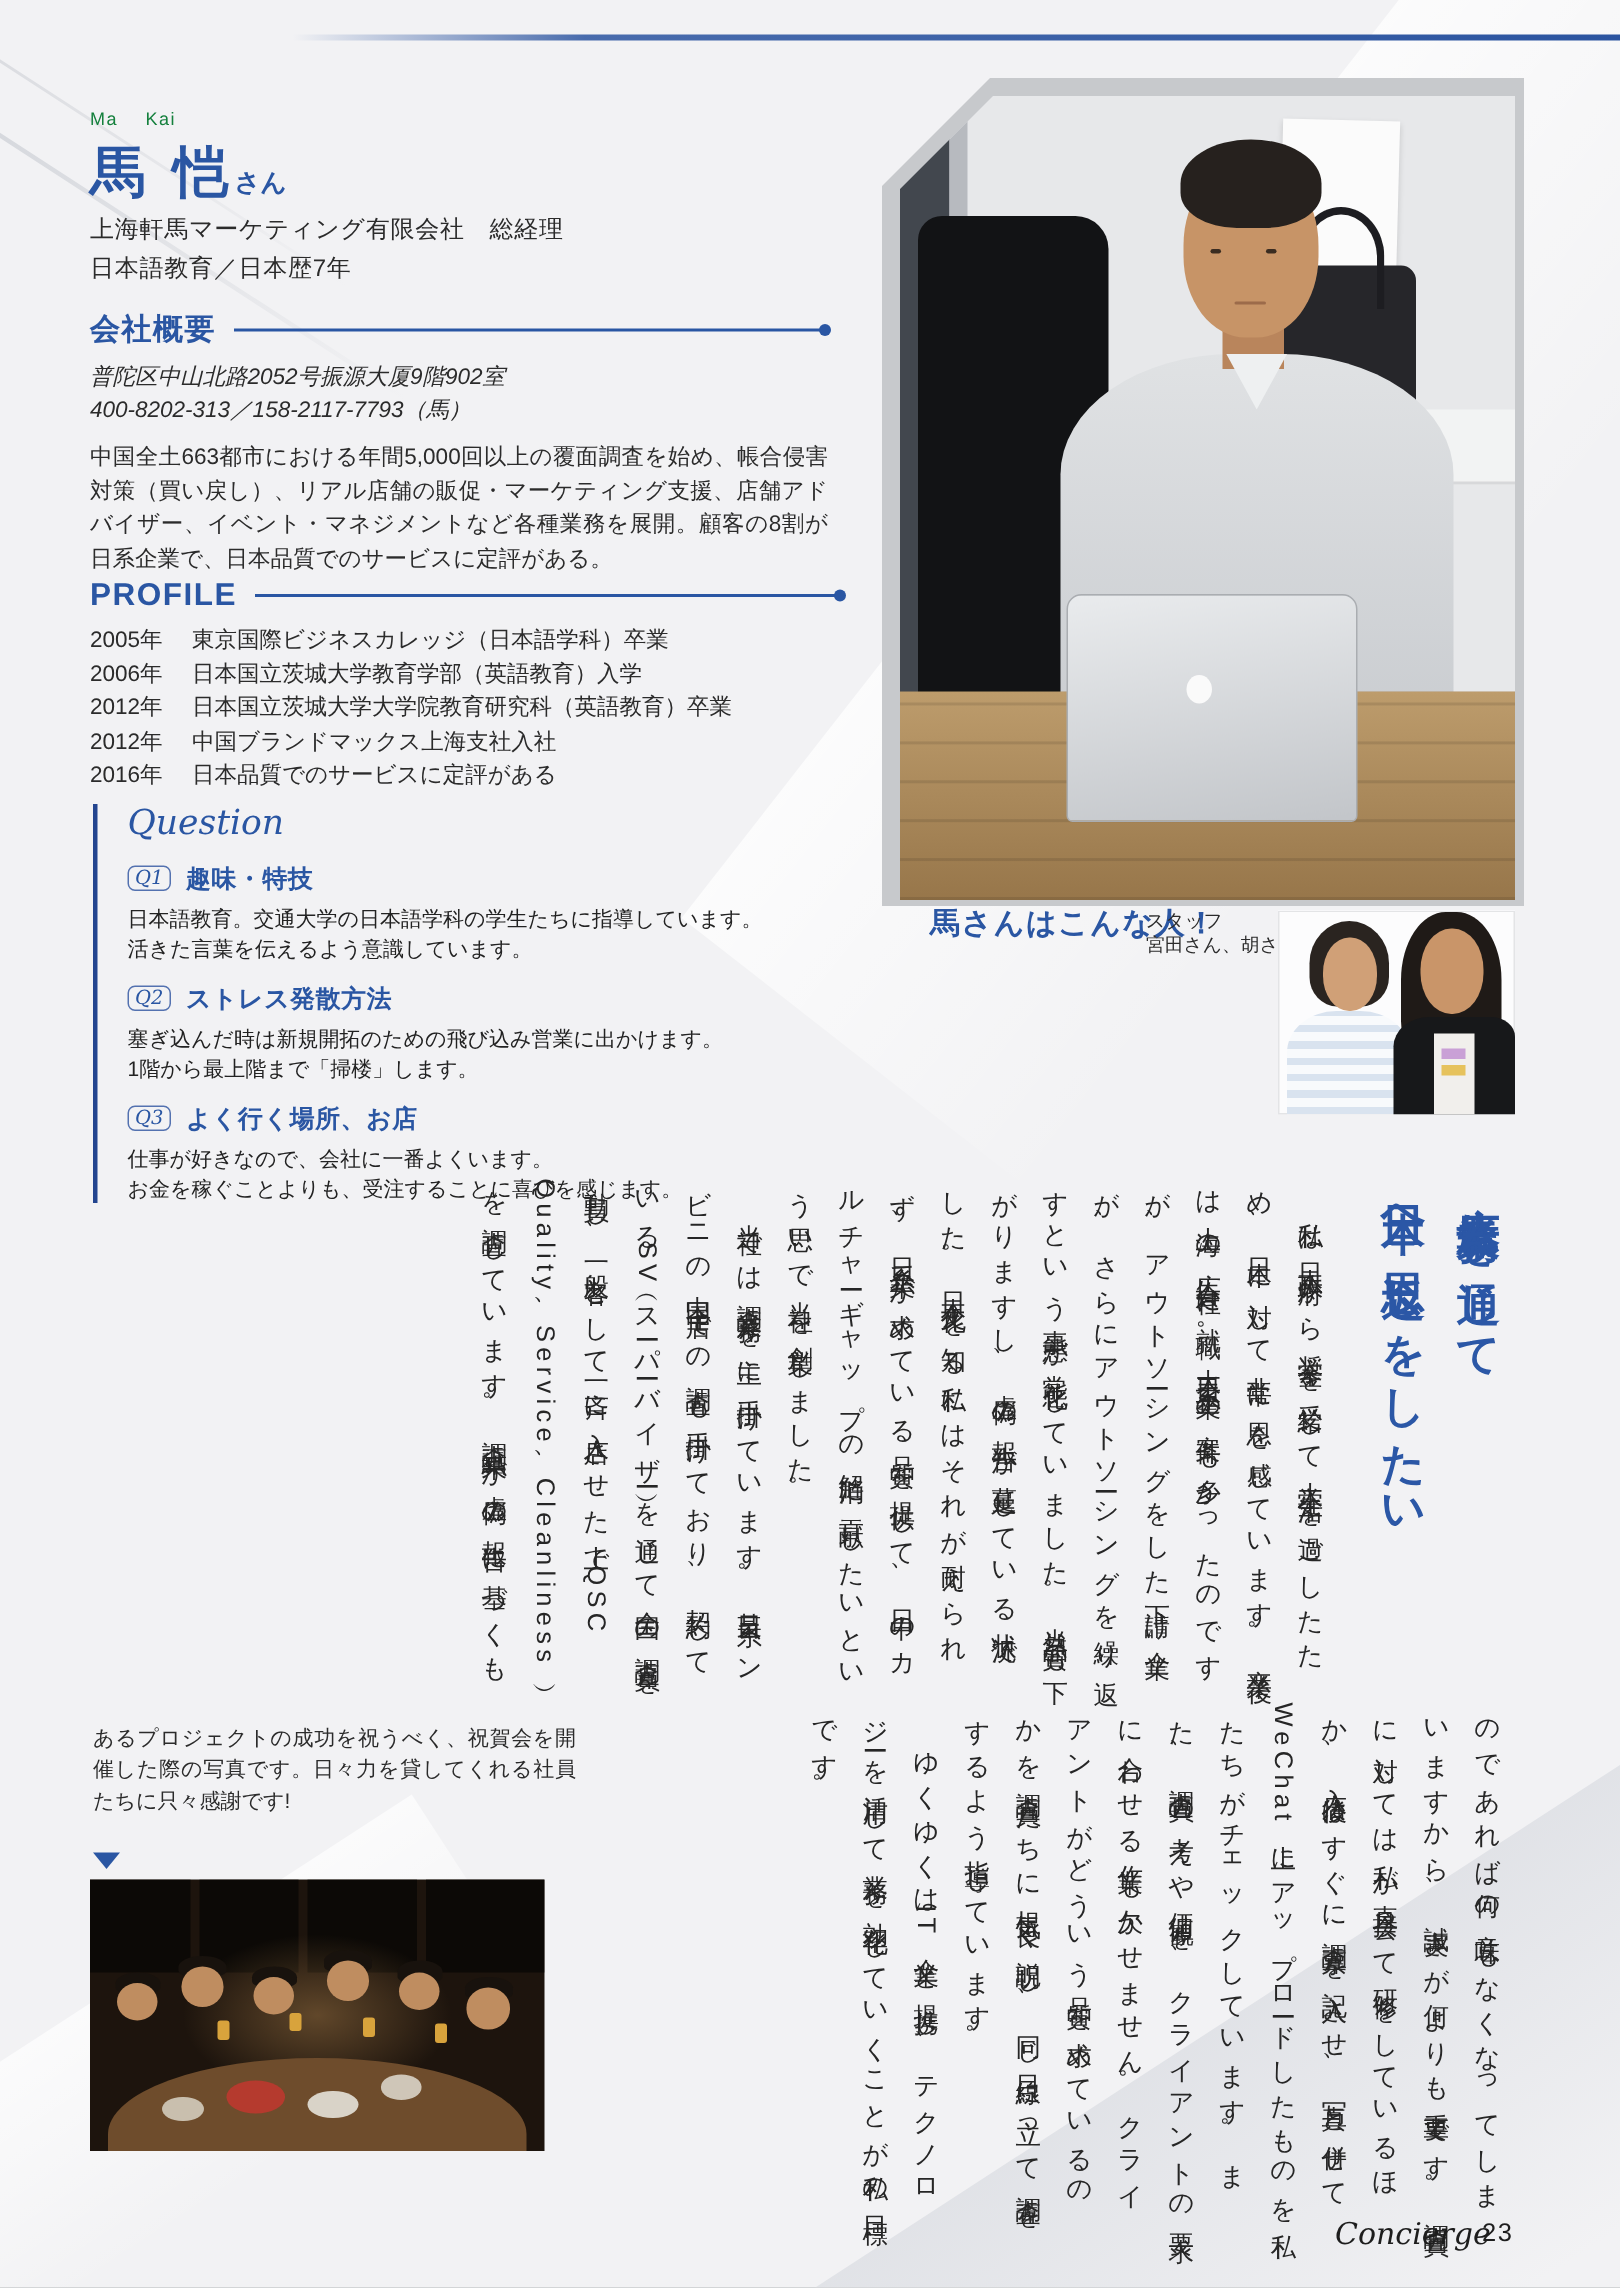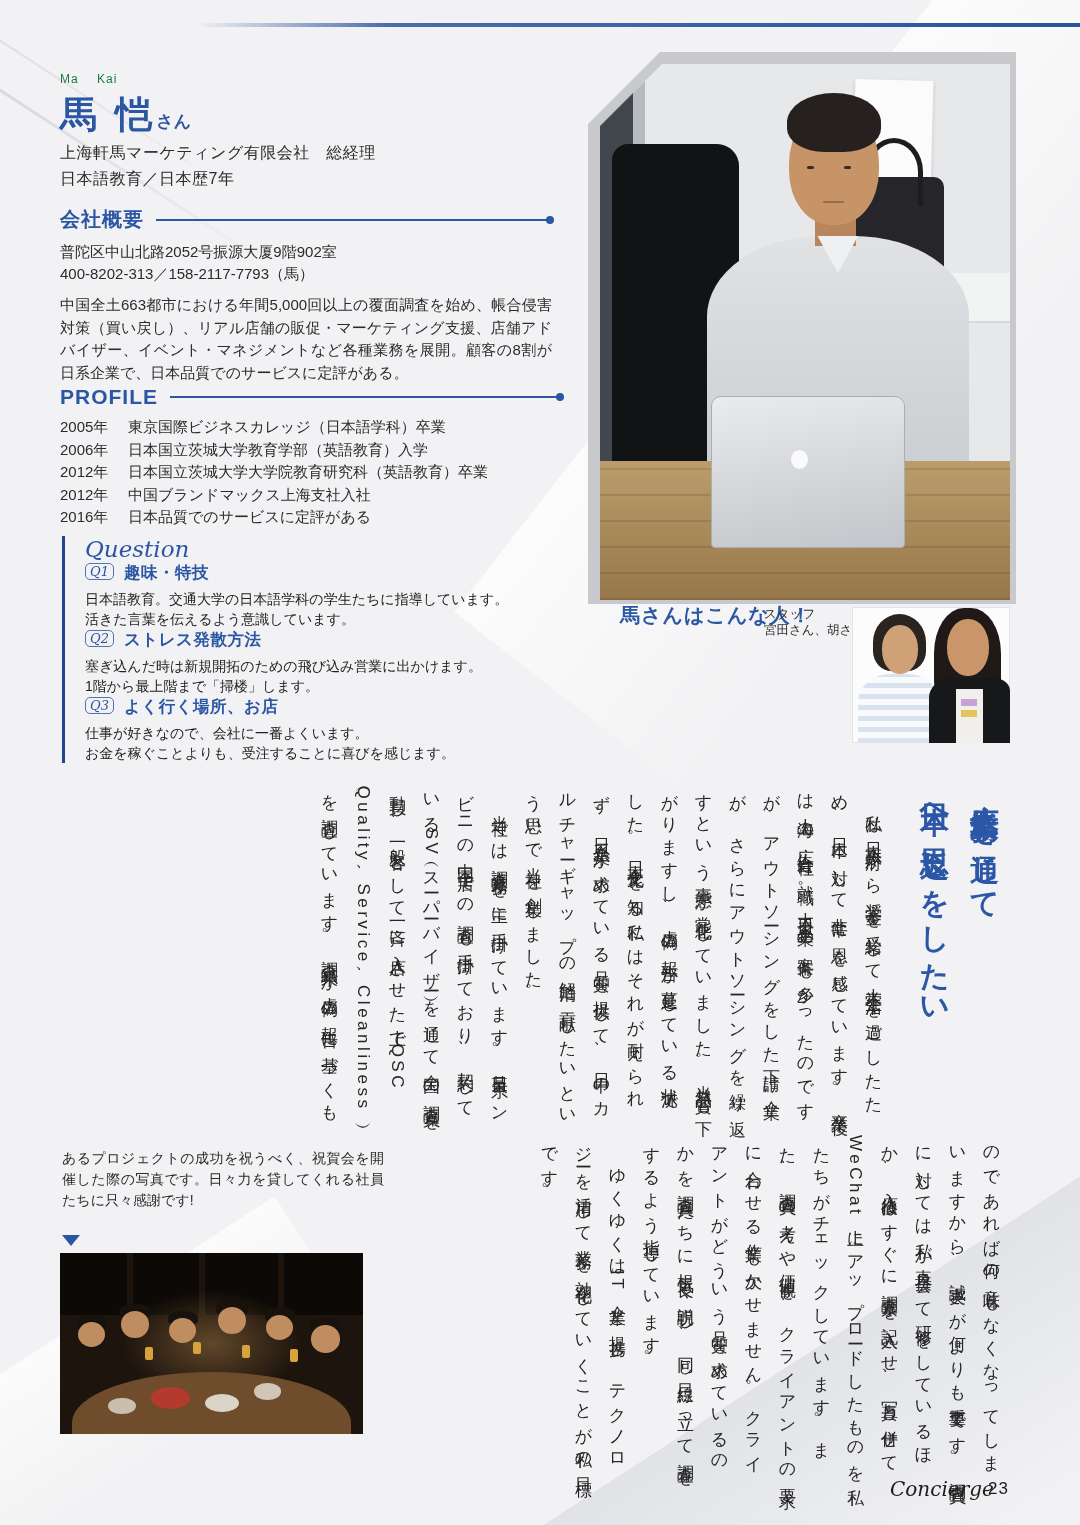--- a/index.html
+++ b/index.html
@@ -28,33 +28,33 @@
   .title-line{left:60px;font-size:16px;color:#2b2b2b;letter-spacing:.5px;}
   .t1{top:143px;text-align:center;} .t2{top:169px;}
 
   .sec-head{display:flex;align-items:center;gap:12px;}
   .sec-label{font-weight:bold;color:#2a56a3;white-space:nowrap;}
   .sec-rule{flex:1;height:2px;background:#2a56a3;position:relative;}
   .sec-rule::after{content:"";position:absolute;right:-2px;top:-3px;width:8px;height:8px;border-radius:50%;background:#2a56a3;}
 
   #company-sec{left:60px;top:206px;width:492px;}
   #company-sec .sec-label{font-size:20px;letter-spacing:1px;}
-  .addr{font-size:15px;line-height:22px;color:#2b2b2b;margin-top:8px;}
+  .addr{font-size:15px;line-height:22px;color:#2b2b2b;margin-top:8px;font-style:italic;}
   .desc{font-size:15px;line-height:22.5px;color:#2b2b2b;margin-top:9px;text-align:justify;}
 
   #profile-sec{left:60px;top:385px;width:502px;}
   #profile-sec .sec-label{font-size:21px;letter-spacing:1px;font-family:"Liberation Sans",sans-serif;}
   .profile-rows{margin-top:7px;}
   .profile-row{display:flex;font-size:15px;line-height:22.5px;color:#2b2b2b;}
   .p-year{width:68px;flex:none;}
   .p-event{flex:1;}
 
   #question-sec{left:62px;top:536px;width:500px;border-left:3px solid #23458f;padding-left:20px;box-sizing:border-box;}
   .q-heading{font-family:"DejaVu Serif","Liberation Serif",serif;font-style:italic;font-size:23px;color:#2a56a3;}
-  .qa-item{}
+  .qa-item{margin-top:13px;}
   .q-badge{display:inline-block;border:1.5px solid #5472b0;border-radius:5px;padding:0 4px;font-family:"DejaVu Serif","Liberation Serif",serif;font-style:italic;font-size:13px;color:#2a56a3;vertical-align:2px;}
   .q-title{font-size:16.5px;font-weight:bold;color:#2a56a3;margin-left:10px;letter-spacing:.5px;}
   .q-answer{font-size:14px;line-height:20px;color:#222;margin-top:5px;white-space:pre-line;}
 
   
   #ceo-frame{left:588px;top:52px;width:428px;height:552px;background:#c7c9cc;
     clip-path:polygon(72px 0,100% 0,100% 100%,0 100%,0 72px);}
   #ceo-photo{left:600px;top:64px;width:410px;height:536px;background:#e7e8ea;overflow:hidden;
     clip-path:polygon(62px 0,100% 0,100% 100%,0 100%,0 62px);}
   .scene>div{position:absolute;}

